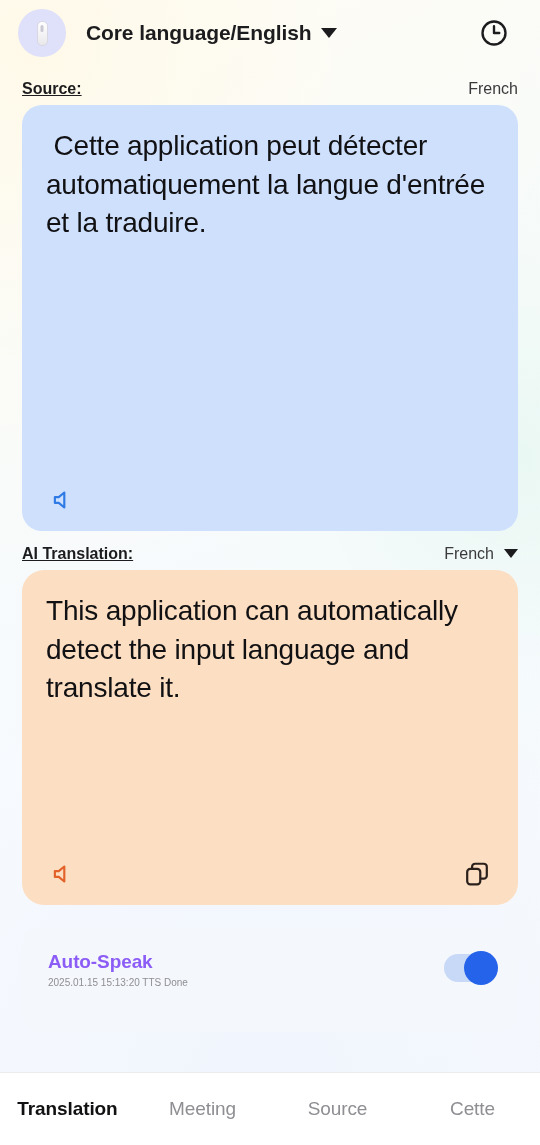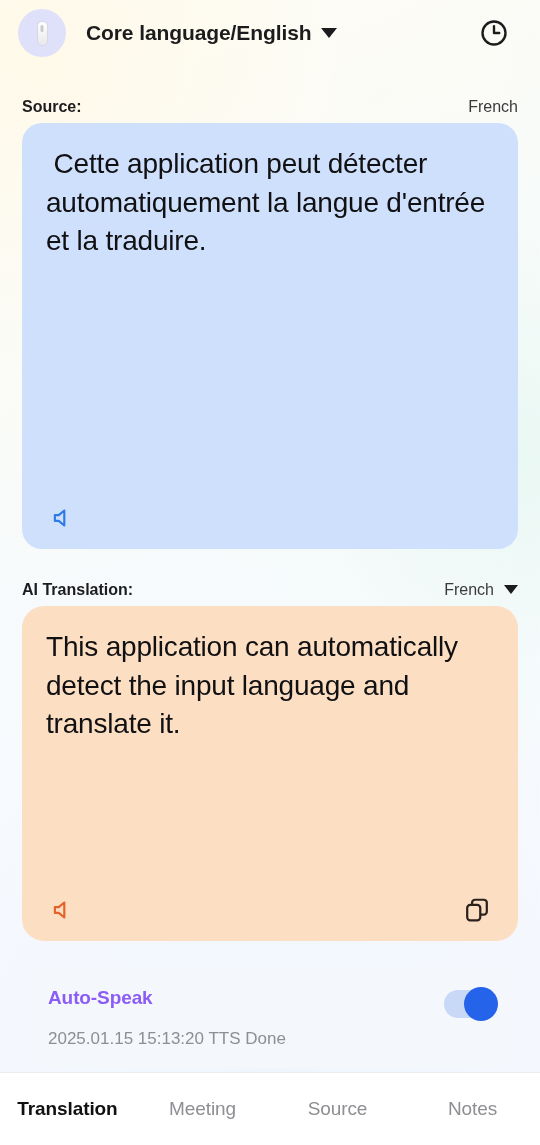--- a/index.html
+++ b/index.html
@@ -104,25 +104,25 @@
     align-items: baseline;
     justify-content: space-between;
     padding: 0 22px;
     margin-top: 14px;
     margin-bottom: 7px;
   }
   .section-label {
     font-size: 16px;
     font-weight: bold;
     color: #1c1c1e;
+    text-decoration: underline;
   }
   .lang-wrap {
     display: flex;
     align-items: center;
-    margin-top: 18px;
   }
   .lang-value {
     font-size: 16px;
     color: #3a3a3c;
   }
   .lang-caret {
     margin-left: 10px;
     width: 0;
     height: 0;
     border-left: 7px solid transparent;
@@ -191,22 +191,22 @@
     display: flex;
     flex-direction: column;
   }
   .autospeak-title {
     font-size: 19px;
     font-weight: bold;
     color: #8b5cf6;
     letter-spacing: -0.1px;
   }
   .autospeak-status {
-    margin-top: 20px;
-    font-size: 17px;
+    margin-top: 4px;
+    font-size: 10px;
     color: #8e8e93;
   }
   .toggle {
     width: 50px;
     height: 28px;
     border-radius: 14px;
     background: #c8d9f8;
     position: relative;
     flex: 0 0 auto;
     margin-top: 3px;
@@ -318,16 +318,16 @@
       <div class="knob"></div>
     </div>
   </div>
 
   <div class="spacer"></div>
 
   <div class="tabbar">
     <div class="tab active">Translation</div>
     <div class="tab">Meeting</div>
     <div class="tab">Source</div>
-    <div class="tab">Notes</div>
+    <div class="tab">Cette</div>
   </div>
 
 </div>
 
 </body></html>

